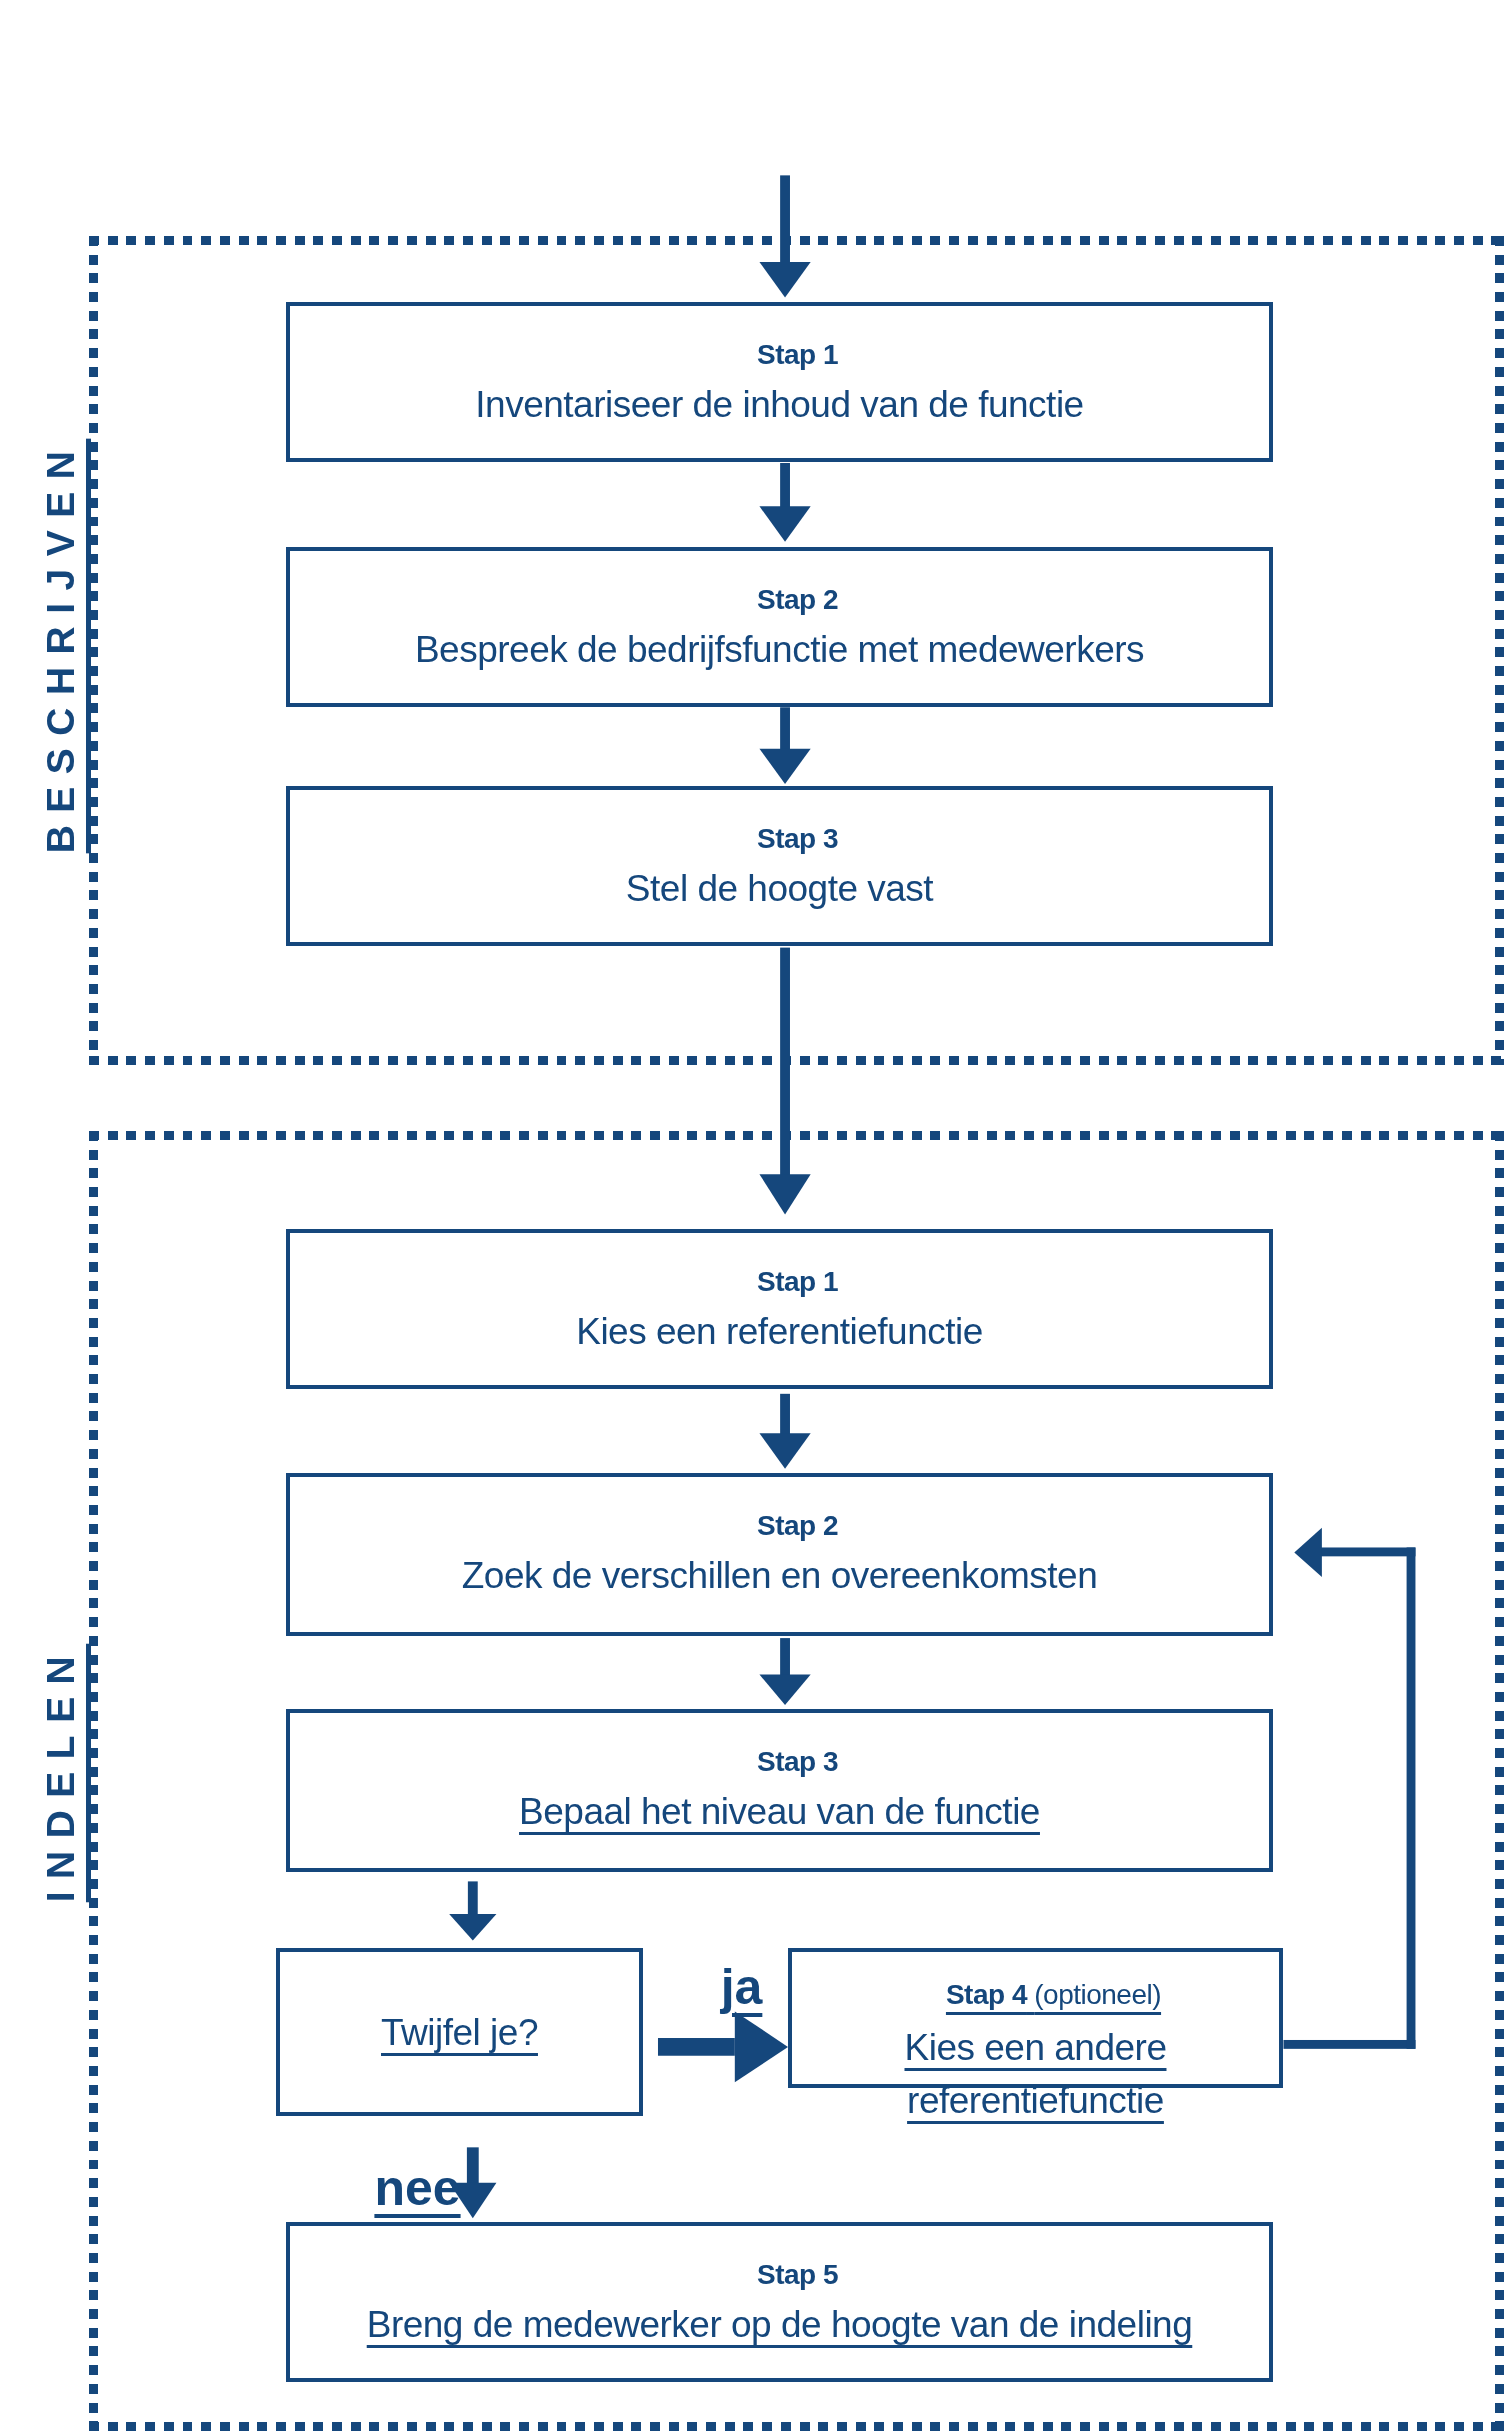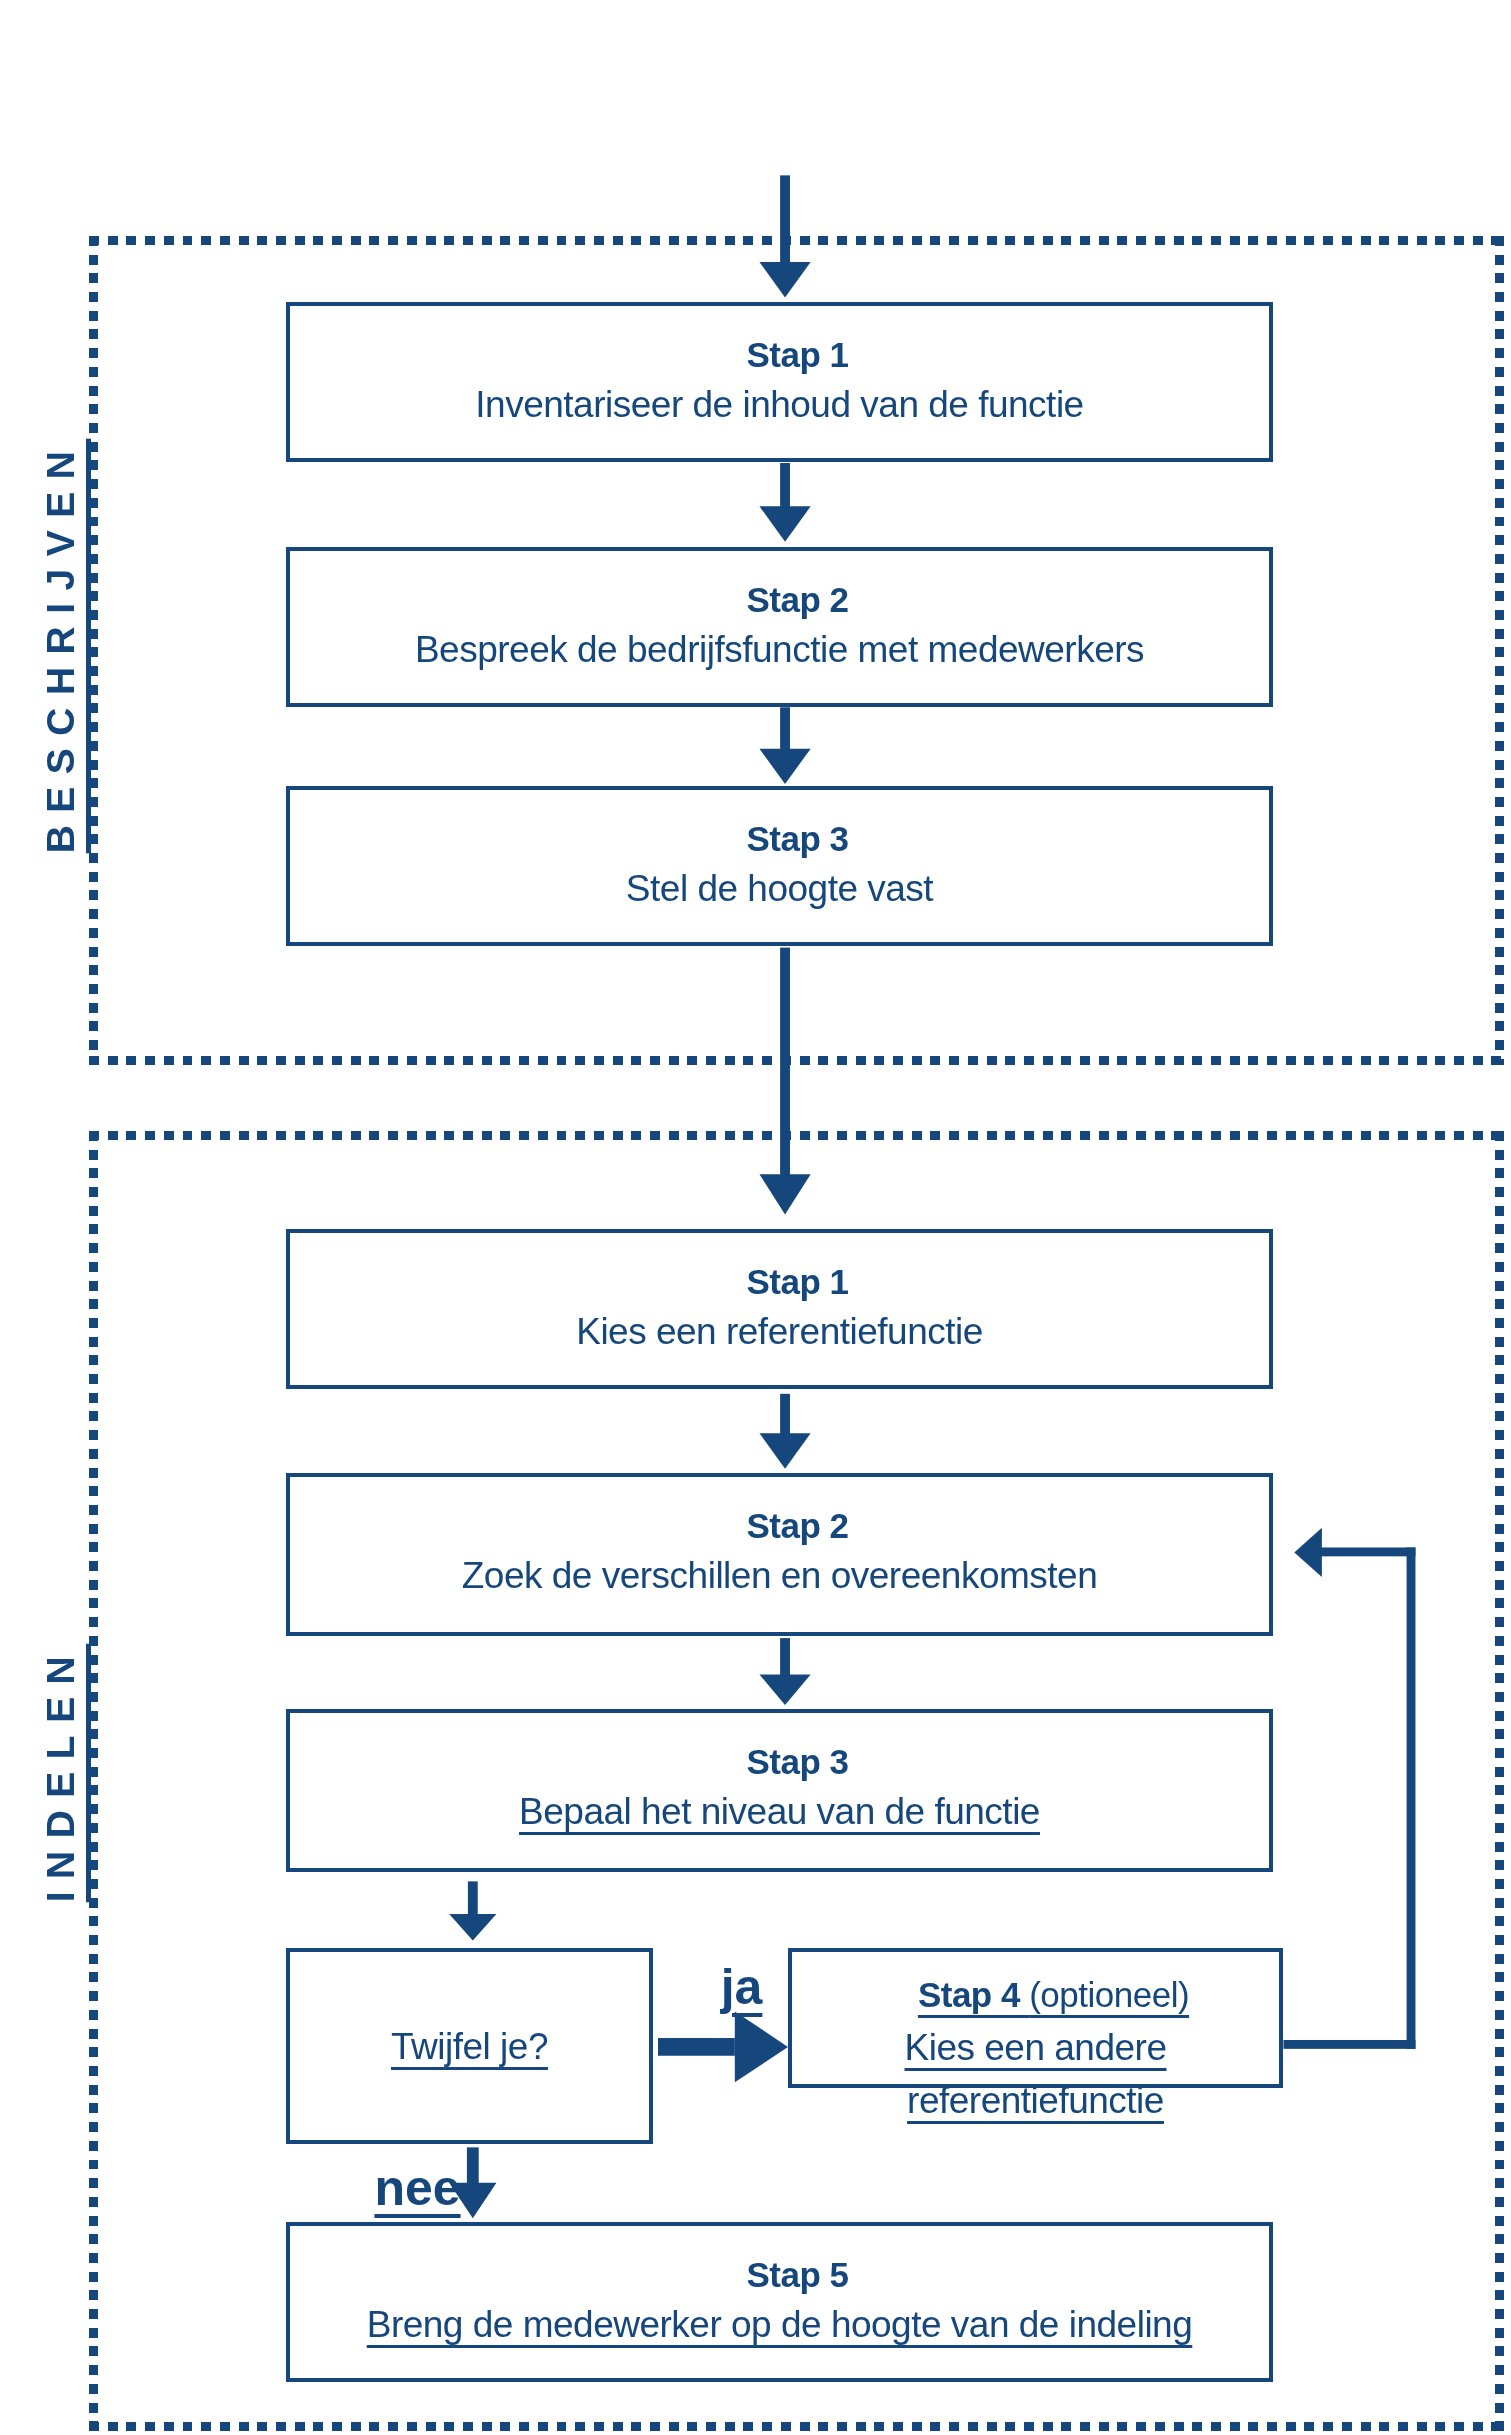--- a/index.html
+++ b/index.html
@@ -17,21 +17,21 @@
   .dh.bottom { left:0; right:0; bottom:0; }
   .dv.left   { top:0; bottom:0; left:0; }
   .dv.right  { top:0; bottom:0; right:0; }
   .region { position:absolute; z-index:1; }
   
   .node {
     position:absolute; z-index:3; box-sizing:border-box;
     border:4.9px solid var(--navy); background:#fff;
     text-align:center; padding-top:23.6px;
   }
-  .node-title { font-weight:bold; font-size:35px; line-height:49px; letter-spacing:-0.5px;padding-left:36px; }
+  .node-title { font-weight:bold; font-size:28px; line-height:49px; letter-spacing:-0.5px;padding-left:36px; }
   .node-sub   { font-size:37px;  line-height:51px; letter-spacing:-0.5px; }
   .u { text-decoration:underline; text-decoration-thickness:3px; text-underline-offset:7.9px; }
   .center-box { display:flex; align-items:center; justify-content:center; padding-top:0; }
   .nb { font-weight:normal; }
   
   .start-inner {
     position:absolute; inset:0; display:flex; flex-direction:column;
     align-items:center; justify-content:center;
     font-family:"Liberation Serif", serif; line-height:53px;
   }
@@ -139,21 +139,21 @@
   </div>
   <div class="node" style="left:286px; top:1473px; width:987px; height:163px;">
     <div class="node-title">Stap 2</div>
     <div class="node-sub">Zoek de verschillen en overeenkomsten</div>
   </div>
   <div class="node" style="left:286px; top:1709px; width:987px; height:163px;">
     <div class="node-title">Stap 3</div>
     <div class="node-sub u">Bepaal het niveau van de functie</div>
   </div>
 
-  <div class="node center-box" style="left:286px; top:1948px; width:367px; height:196px;">
+  <div class="node center-box" style="left:276px; top:1948px; width:367px; height:168px;">
     <div class="node-sub u">Twijfel je?</div>
   </div>
 
   <div class="edge-label" style="left:653px; top:1958px; width:135px;">ja</div>
   <div class="edge-label" style="left:347px; top:2159px; width:99px;">nee</div>
 
   <div class="node" style="left:788px; top:1948px; width:495px; height:140px; padding-top:15.8px;">
     <div class="node-title u" style="line-height:53px;"><span>Stap 4</span> <span class="nb">(optioneel)</span></div>
     <div class="node-sub u" style="line-height:53px;">Kies een andere</div>
     <div class="node-sub u" style="line-height:53px;">referentiefunctie</div>

